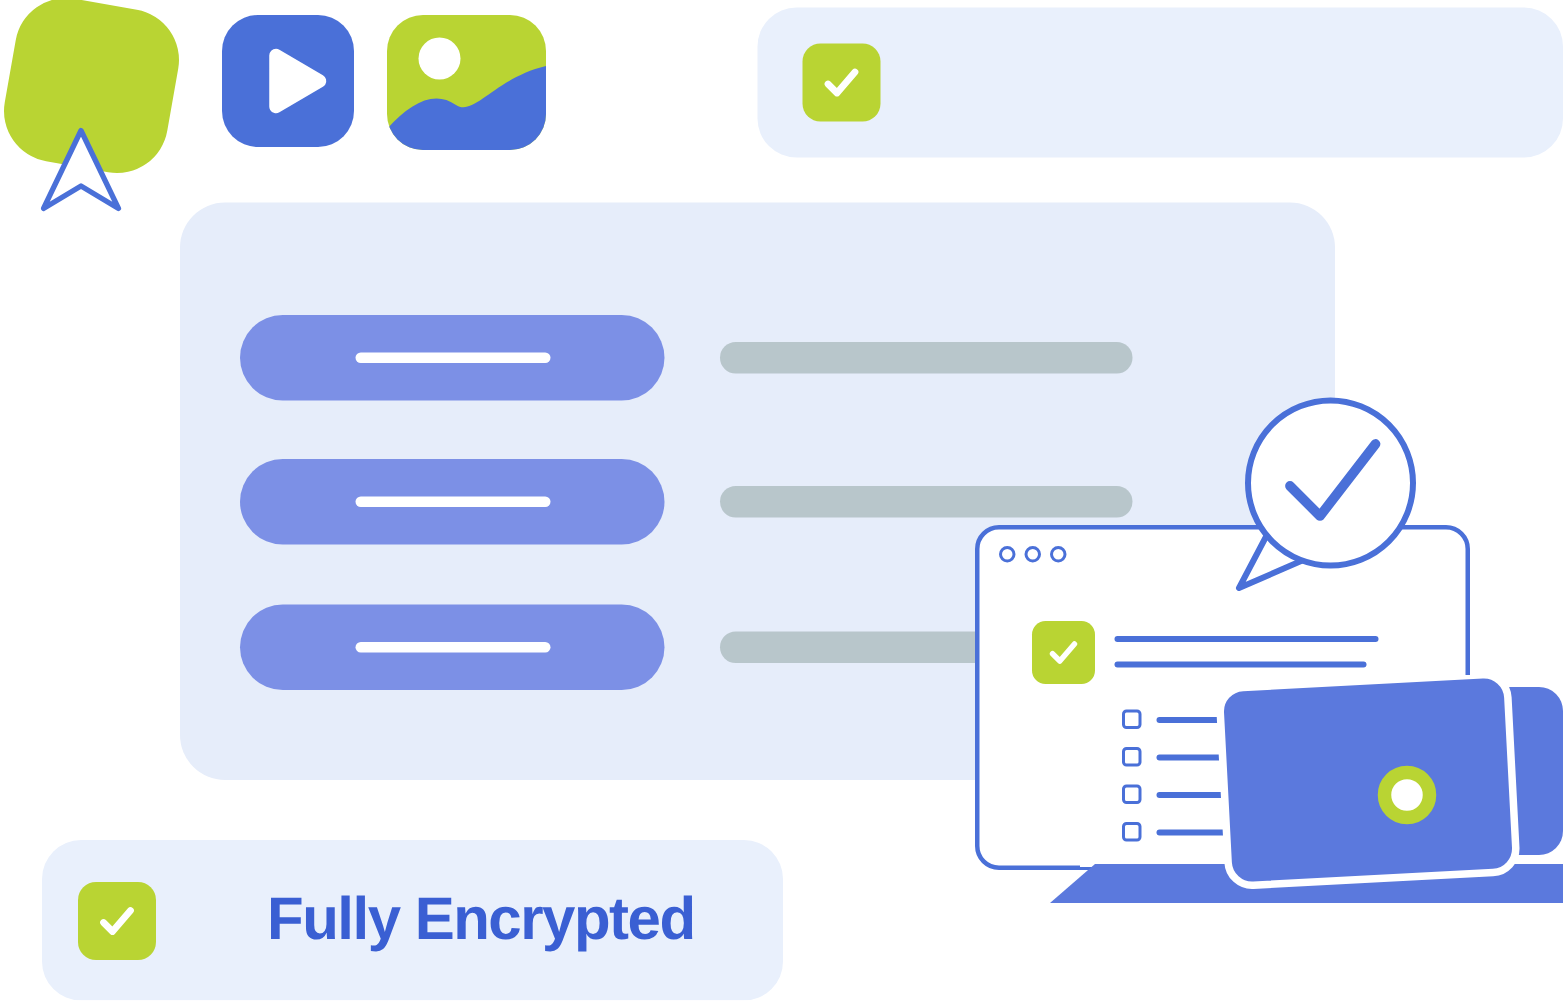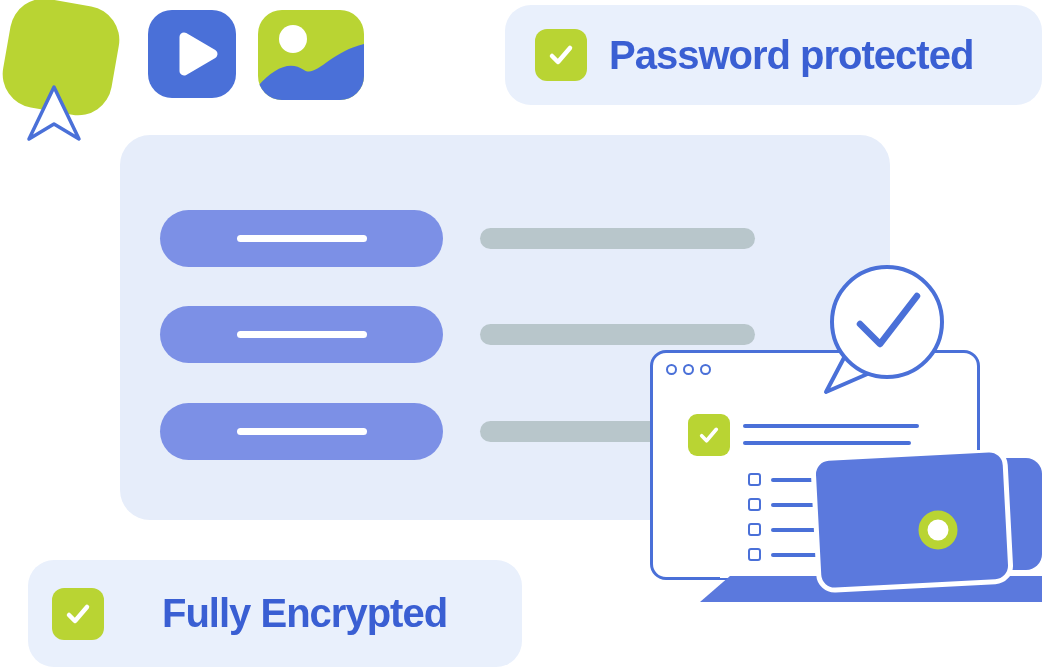--- a/index.html
+++ b/index.html
@@ -10,21 +10,21 @@
   .blob{position:absolute;left:6px;top:2px;width:110px;height:110px;background:var(--lime,#b9d433);border-radius:34px;transform:rotate(10deg);}
   .cursor{position:absolute;left:24px;top:84px;width:60px;height:62px;}
   .icon-tile{position:absolute;border-radius:24px;}
   .play-tile{left:148px;top:10px;width:88px;height:88px;background:var(--blue,#4a70d8);display:flex;align-items:center;justify-content:center;}
   .image-tile{left:258px;top:10px;width:106px;height:90px;background:var(--lime,#b9d433);overflow:hidden;}
   .image-tile svg{display:block;width:106px;height:90px;}
 
   
   .badge{position:absolute;display:flex;align-items:center;background:var(--badge-bg,#e9f0fc);border-radius:26px;}
   .badge-top{left:505px;top:5px;width:537px;height:100px;padding:0 30px;gap:22px;}
-  .badge-bottom{left:28px;top:560px;width:494px;height:107px;padding:0 24px;gap:58px;}
+  .badge-bottom{left:28px;top:560px;width:494px;height:107px;padding:0 24px;gap:74px;}
   .badge-label{font-size:40px;font-weight:bold;color:var(--text-blue,#3a5fd3);letter-spacing:-1px;white-space:nowrap;}
 
   .check-square{background:var(--lime,#b9d433);display:flex;align-items:center;justify-content:center;flex:0 0 auto;}
   .check-lg{width:52px;height:52px;border-radius:12px;}
   .check-lg svg{width:32px;height:32px;}
   .check-sm{width:42px;height:42px;border-radius:9px;}
   .check-sm svg{width:26px;height:26px;}
 
   
   .panel{position:absolute;left:120px;top:135px;width:770px;height:385px;background:var(--panel-bg,#e6edfa);border-radius:30px;}
@@ -77,21 +77,20 @@
       <path d="M0 76 C 16 58 32 50 46 60 C 58 68 72 42 106 34 L 106 90 L 0 90 Z" style="fill:var(--blue,#4a70d8);"></path>
     </svg>
   </div>
 
   <div class="badge badge-top">
     <div class="check-square check-lg">
       <svg viewBox="0 0 32 32">
           <path d="M7 17 L13 23 L25 9" fill="none" stroke="#ffffff" stroke-width="4.5" stroke-linecap="round" stroke-linejoin="round"></path>
         </svg>
     </div>
-    <span class="badge-label">Password protected</span>
   </div>
 
   <div class="panel">
     <div class="panel-row r1">
       <div class="pill">
           <div class="pill-dash"></div>
         </div>
       <div class="gray-bar"></div>
     </div>
     <div class="panel-row r2">

